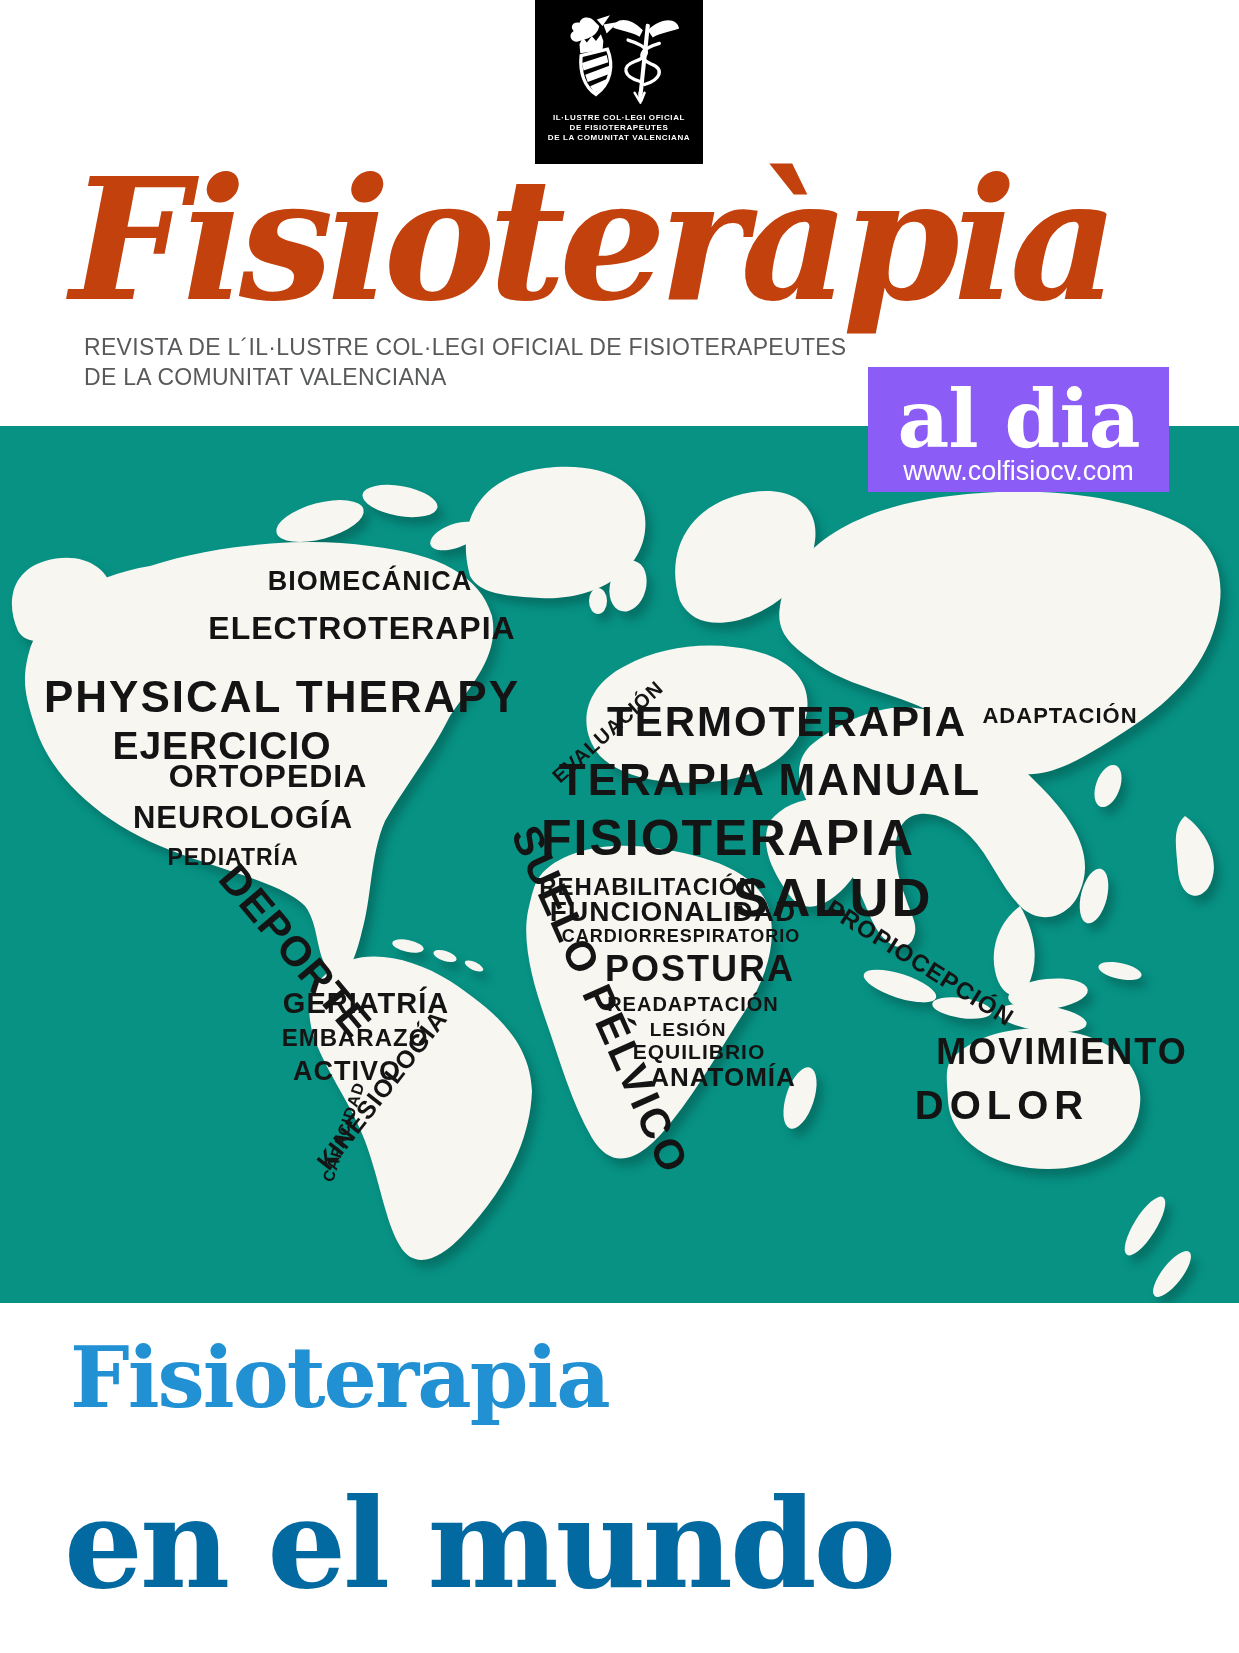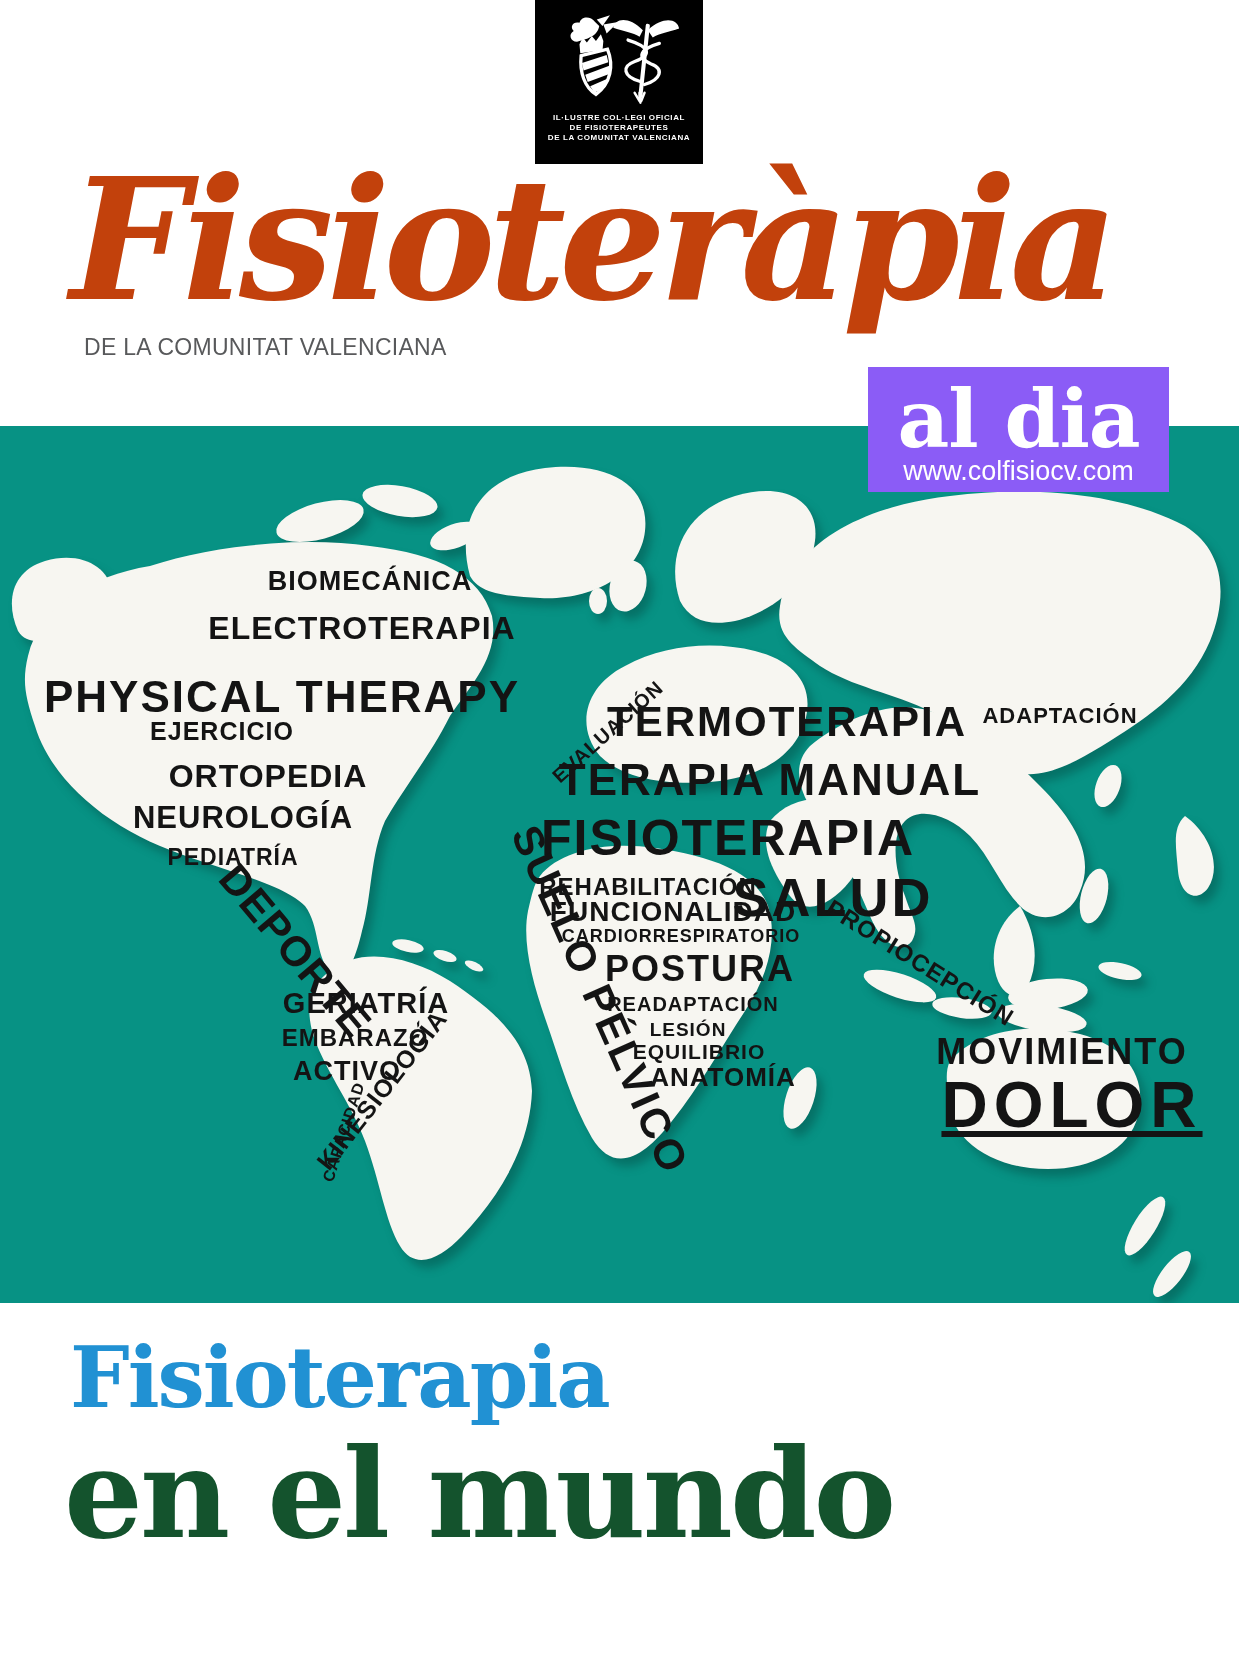--- a/index.html
+++ b/index.html
@@ -32,21 +32,21 @@
         overflow:hidden;z-index:0;}
   .map-svg{position:absolute;left:0;top:0;width:1239px;height:877px;
         filter:drop-shadow(6px 8px 5px rgba(3,73,66,.45));}
 
   .word{position:absolute;white-space:nowrap;font-weight:bold;color:#141414;
         letter-spacing:1px;transform:translate(-50%,-50%);z-index:2;
         font-family:"Liberation Sans",sans-serif;}
   .w0 {left:370px;top:155px;font-size:27px;}
   .w1 {left:362px;top:202px;font-size:32px;}
   .w2 {left:282px;top:271px;font-size:44px;letter-spacing:2px;}
-  .w3 {left:222px;top:305px;font-size:25px;}
+  .w3 {left:222px;top:320px;font-size:39px;}
   .w4 {left:268px;top:350px;font-size:32px;}
   .w5 {left:243px;top:392px;font-size:31px;}
   .w6 {left:233px;top:431px;font-size:23px;}
   .w7 {left:295px;top:525px;font-size:42px;transform:translate(-50%,-50%) rotate(50deg);}
   .w8 {left:366px;top:577px;font-size:29px;}
   .w9 {left:355px;top:612px;font-size:24px;}
   .w10{left:347px;top:645px;font-size:27px;}
   .w11{left:344px;top:706px;font-size:16px;transform:translate(-50%,-50%) rotate(-72deg);}
   .w12{left:382px;top:664px;font-size:25px;transform:translate(-50%,-50%) rotate(-52deg);}
   .w13{left:875px;top:232px;font-size:58px;letter-spacing:4px;}
@@ -60,27 +60,27 @@
   .w21{left:673px;top:486px;font-size:28px;}
   .w22{left:681px;top:510px;font-size:18px;}
   .w23{left:600px;top:574px;font-size:42px;letter-spacing:3px;transform:translate(-50%,-50%) rotate(66deg);}
   .w24{left:700px;top:543px;font-size:36px;letter-spacing:2px;}
   .w25{left:693px;top:578px;font-size:20px;}
   .w26{left:688px;top:604px;font-size:19px;}
   .w27{left:699px;top:626px;font-size:21px;}
   .w28{left:723px;top:651px;font-size:26px;}
   .w29{left:920px;top:537px;font-size:24px;transform:translate(-50%,-50%) rotate(32deg);}
   .w30{left:1062px;top:626px;font-size:36px;letter-spacing:2px;}
-  .w31{left:1072px;top:679px;font-size:64px;letter-spacing:6px;text-decoration:underline;}
+  .w31{left:1002px;top:679px;font-size:40px;letter-spacing:6px;}
 
   
   .footer-line1{position:absolute;left:70px;top:1336px;font-family:"DejaVu Serif",serif;
        font-weight:bold;font-size:84px;line-height:1;color:#2191d3;letter-spacing:-2px;}
-  .footer-line2{position:absolute;left:64px;top:1432px;font-family:"DejaVu Serif",serif;
-       font-weight:bold;font-size:124px;line-height:1;color:#14532d;letter-spacing:-3px;}
+  .footer-line2{position:absolute;left:64px;top:1482px;font-family:"DejaVu Serif",serif;
+       font-weight:bold;font-size:124px;line-height:1;color:#0369a1;letter-spacing:-3px;}
   .footer-meta{position:absolute;left:77px;top:1546px;font-weight:bold;font-size:27px;line-height:30px;}
   .footer-volume{color:#1b8ed0;}
   .footer-date{color:#d4543a;}
 </style>
 </head>
 <body>
 
 <div class="page">
 
   <div class="logo-box">
@@ -112,20 +112,21 @@
     <div class="logo-lines">
       <div>IL·LUSTRE COL·LEGI OFICIAL</div>
       <div>DE FISIOTERAPEUTES</div>
       <div>DE LA COMUNITAT VALENCIANA</div>
     </div>
   </div>
 
   <div class="masthead-title">Fisioteràpia</div>
 
   <div class="masthead-subtitle">
+    <div>REVISTA DE L´IL·LUSTRE COL·LEGI OFICIAL DE FISIOTERAPEUTES</div>
     <div>DE LA COMUNITAT VALENCIANA</div>
   </div>
 
   <div class="aldia-box">
     <div class="aldia-label">al dia</div>
     <div class="aldia-url">www.colfisiocv.com</div>
   </div>
 
   <div class="band">
 

